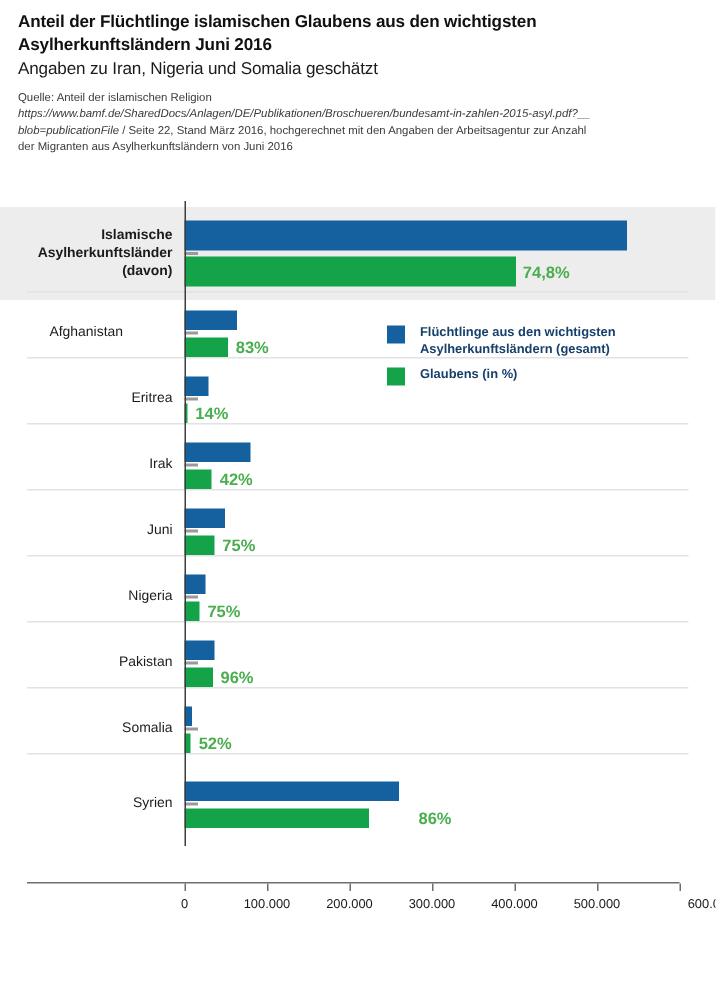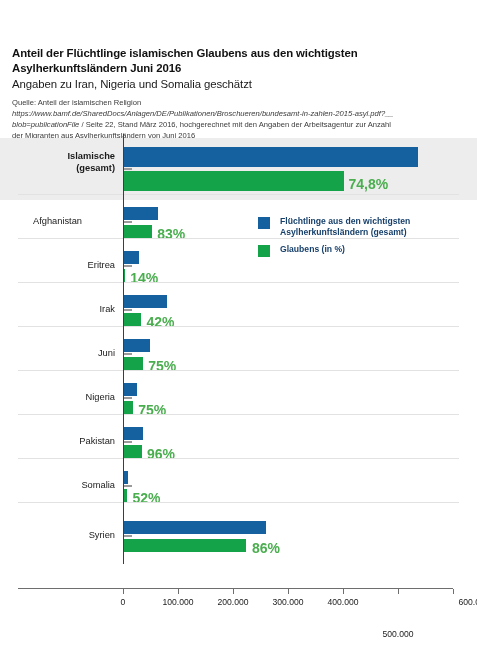--- a/index.html
+++ b/index.html
@@ -19,21 +19,20 @@
   
   .header {
     padding: 8px 12px 0 12px;
   }
   .title {
     font-size: 11.4px;
     font-weight: bold;
     line-height: 1.32;
     color: #111111;
     letter-spacing: -0.1px;
-    margin-top: 38px;
   }
   .subtitle {
     font-size: 11.4px;
     font-weight: normal;
     line-height: 1.35;
     color: #1a1a1a;
     margin-top: 1px;
     letter-spacing: -0.1px;
   }
   .source {
@@ -102,21 +101,21 @@
     background: #15a34a;
   }
   .bar-stub {
     position: absolute;
     height: 2px;
     width: 9px;
     background: #9a9a9a;
   }
   .pct {
     position: absolute;
-    font-size: 14px;
+    font-size: 11px;
     font-weight: bold;
     color: #4aae4f;
     white-space: nowrap;
   }
 
   
   .axis-line {
     position: absolute;
     height: 1px;
     background: #6e6e6e;
@@ -182,21 +181,22 @@
     <div><span class="url">blob=publicationFile</span><span> / Seite 22, Stand März 2016, hochgerechnet mit den Angaben der Arbeitsagentur zur Anzahl</span></div>
     <div>der Migranten aus Asylherkunftsländern von Juni 2016</div>
   </div>
 </div>
 
 <div class="chart">
   <div class="plot" id="plot">
       <div class="row highlight" style="top: 6px; height: 62px;"></div>
       <div class="cat-label bold" style="top: 19px;">
         <div>Islamische</div>
-        <div>(gesamt)</div>
+        <div>Asylherkunftsländer</div>
+        <div>(davon)</div>
       </div>
       <div class="bar blue" style="left: 123px; top: 15px; height: 20px; width: 294.8px;"></div>
       <div class="bar-stub" style="left: 123px; top: 36px;"></div>
       <div class="bar green" style="left: 123px; top: 39px; height: 20px; width: 220.55px;"></div>
       <div class="pct" style="left: 348.55px; top: 44px;">74,8%</div>
       <div class="row" style="top: 68px; height: 44px;"></div>
       <div class="row-sep" style="top: 62px;"></div>
       <div class="cat-label" style="top: 84px; text-align: center;">
         <div>Afghanistan</div>
       </div>
@@ -259,35 +259,35 @@
       <div class="bar green" style="left: 123px; top: 356.5px; height: 13px; width: 4.455px;"></div>
       <div class="pct" style="left: 132.455px; top: 358px;">52%</div>
       <div class="row" style="top: 376px; height: 56px;"></div>
       <div class="row-sep" style="top: 370px;"></div>
       <div class="cat-label" style="top: 398px;">
         <div>Syrien</div>
       </div>
       <div class="bar blue" style="left: 123px; top: 388.5px; height: 13px; width: 143px;"></div>
       <div class="bar-stub" style="left: 123px; top: 402.5px;"></div>
       <div class="bar green" style="left: 123px; top: 406.5px; height: 13px; width: 122.98px;"></div>
-      <div class="pct" style="left: 236px; top: 408px; padding-left: 16px;">86%</div>
+      <div class="pct" style="left: 263px; top: 408px; padding-left: 16px;">86%</div>
       <div class="zero-line" style="left: 123px; top: 2px; height: 430px;"></div>
       <div class="axis-line" style="left: 18px; top: 456px; width: 435px;"></div>
       <div class="tick" style="left: 123px; top: 457px;"></div>
       <div class="tick-label" style="left: 123px; top: 465px;">0</div>
       <div class="tick" style="left: 178px; top: 457px;"></div>
       <div class="tick-label" style="left: 178px; top: 465px;">100.000</div>
       <div class="tick" style="left: 233px; top: 457px;"></div>
       <div class="tick-label" style="left: 233px; top: 465px;">200.000</div>
       <div class="tick" style="left: 288px; top: 457px;"></div>
       <div class="tick-label" style="left: 288px; top: 465px;">300.000</div>
       <div class="tick" style="left: 343px; top: 457px;"></div>
       <div class="tick-label" style="left: 343px; top: 465px;">400.000</div>
       <div class="tick" style="left: 398px; top: 457px;"></div>
-      <div class="tick-label" style="left: 398px; top: 465px; margin-top: 32px;">500.000</div>
+      <div class="tick-label" style="left: 398px; top: 465px;">500.000</div>
       <div class="tick" style="left: 453px; top: 457px;"></div>
       <div class="tick-label" style="left: 453px; top: 465px; margin-left: 21px;">600.000</div>
     </div>
 
   <div class="legend">
     <div class="legend-item">
       <span class="legend-swatch blue"></span>
       <div>Flüchtlinge aus den wichtigsten</div>
       <div>Asylherkunftsländern (gesamt)</div>
     </div>

